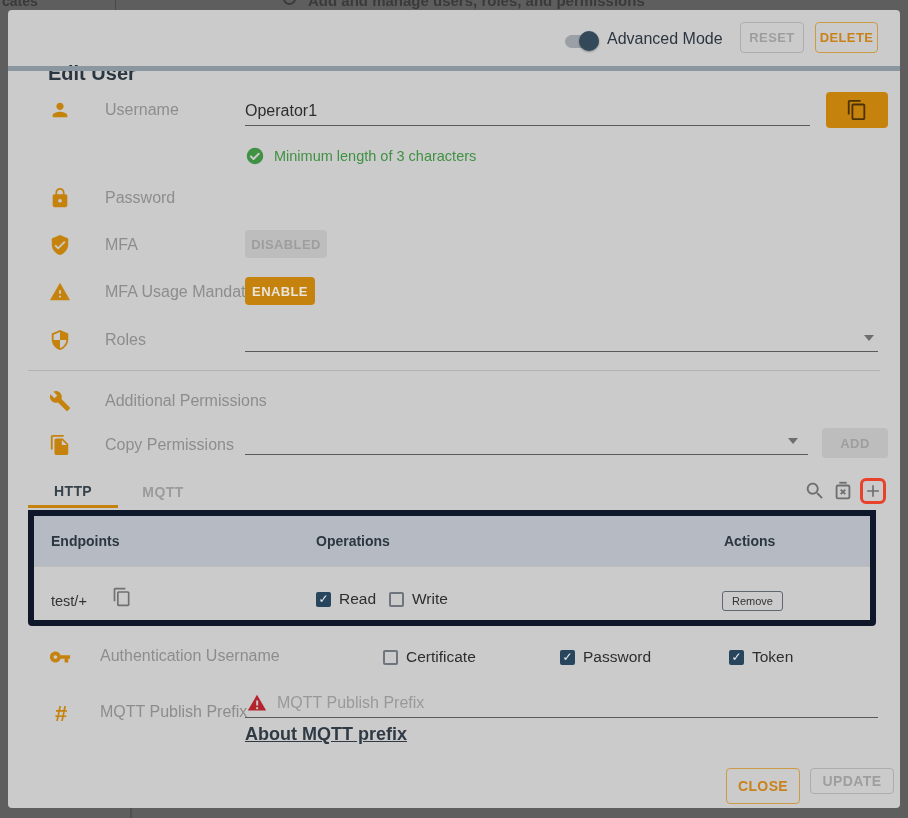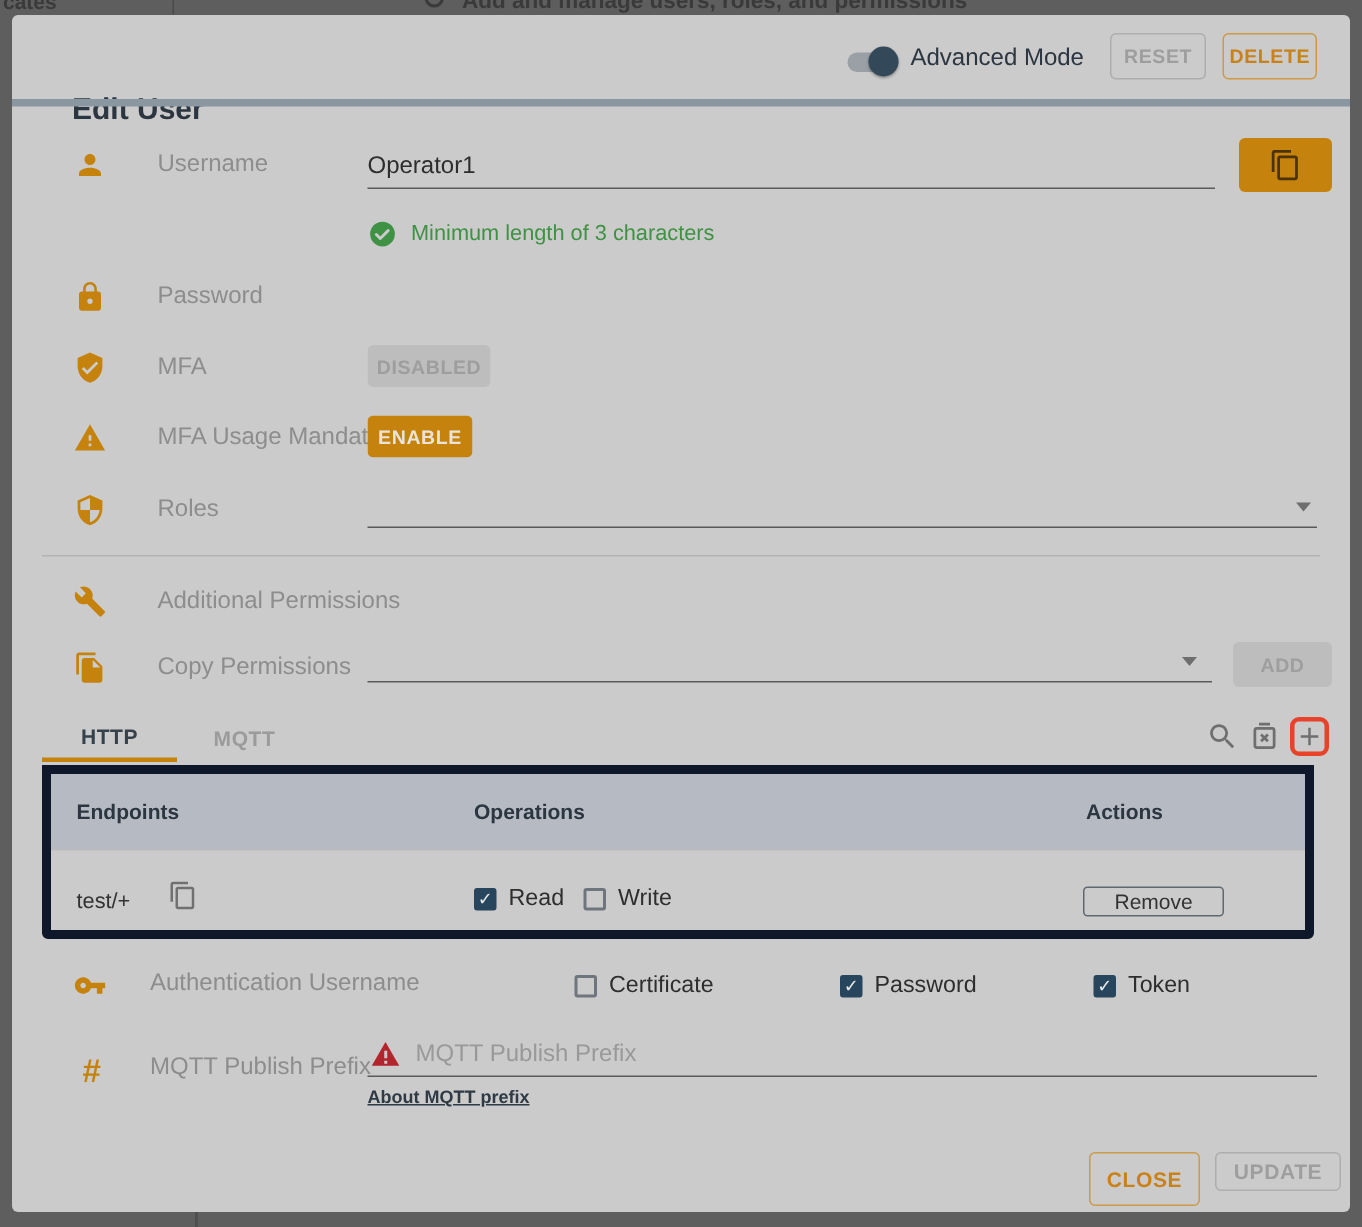--- a/index.html
+++ b/index.html
@@ -99,37 +99,37 @@
   .endpoint-copy { position:absolute; left:78px; top:20px; width:20px; height:20px; color:#707070; cursor:pointer; }
 
   .checkbox { width:15px; height:15px; border:2px solid #6e757c; border-radius:2px; background:transparent; display:inline-flex; align-items:center; justify-content:center; cursor:pointer; flex:none; }
   .checkbox.checked { background:#27455c; border-color:#27455c; }
   .checkbox .tick { display:none; color:#e9e9e9; font-size:12px; line-height:1; }
   .checkbox.checked .tick { display:block; }
   .cb-wrap { position:absolute; display:flex; align-items:center; gap:8px; font-size:15.5px; color:#2e2e2e; }
 
   .cb-read { left:282px; top:23px; }
   .cb-write { left:355px; top:23px; }
-  .remove-btn { position:absolute; left:688px; top:24px; height:20px; padding:0 20px; font-size:14px; color:#333; background:transparent; border:1px solid #5f6871; border-radius:3px; font-family:inherit; cursor:pointer; }
+  .remove-btn { position:absolute; left:688px; top:24px; height:20px; padding:0 9px; font-size:11px; color:#333; background:transparent; border:1px solid #5f6871; border-radius:3px; font-family:inherit; cursor:pointer; }
 
   
   .am-icon { left:41px; top:636px; }
   .am-label { left:92px; top:637px; }
   .cb-cert { left:375px; top:638px; }
   .cb-pass { left:552px; top:638px; }
   .cb-token { left:721px; top:638px; }
 
   
   .mp-icon { left:47px; top:691px; font-size:22px; font-weight:bold; color:#c5830e; position:absolute; }
   .mp-label { left:92px; top:693px; }
   .mp-field { position:absolute; left:237px; top:680px; width:633px; height:28px; border-bottom:1px solid #5a5a5a; }
   .mp-warning { position:absolute; left:2px; top:3px; width:20px; height:20px; }
   .mp-input { position:absolute; left:32px; top:0; width:590px; height:26px; border:none; background:transparent; outline:none; font-size:16px; font-family:inherit; color:#2e2e2e; }
   .mp-input::placeholder { color:#999; opacity:1; }
-  .mp-link { position:absolute; left:237px; top:714px; font-size:12px; font-weight:bold; color:#2f3a44; text-decoration:underline; cursor:pointer; }
+  .mp-link { position:absolute; left:237px; top:714px; font-size:18px; font-weight:bold; color:#2f3a44; text-decoration:underline; cursor:pointer; }
 
   
   .close-btn { position:absolute; left:718px; top:758px; width:74px; height:36px; font-size:14px; }
   .update-btn { position:absolute; left:802px; top:758px; width:84px; height:26px; font-size:14px; cursor:default; }
 
   svg { display:block; }
 </style>
 </head>
 <body>
 

